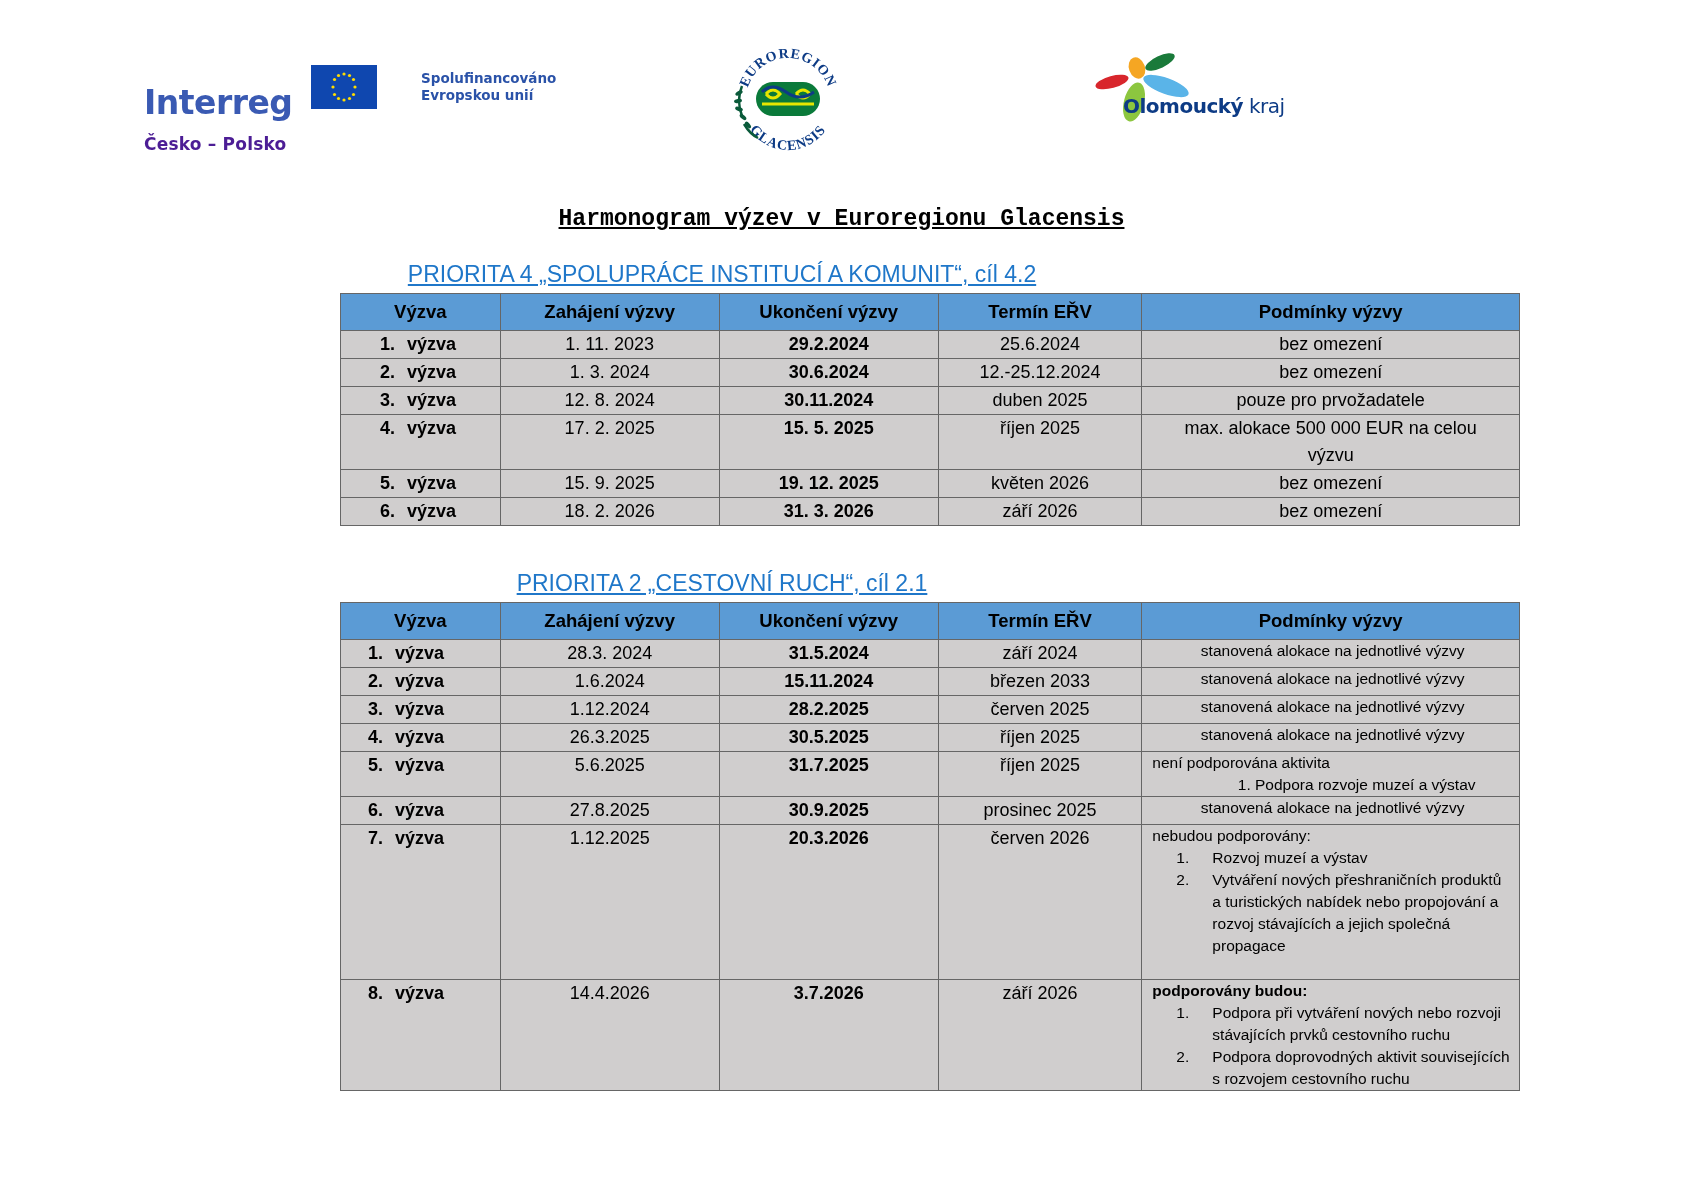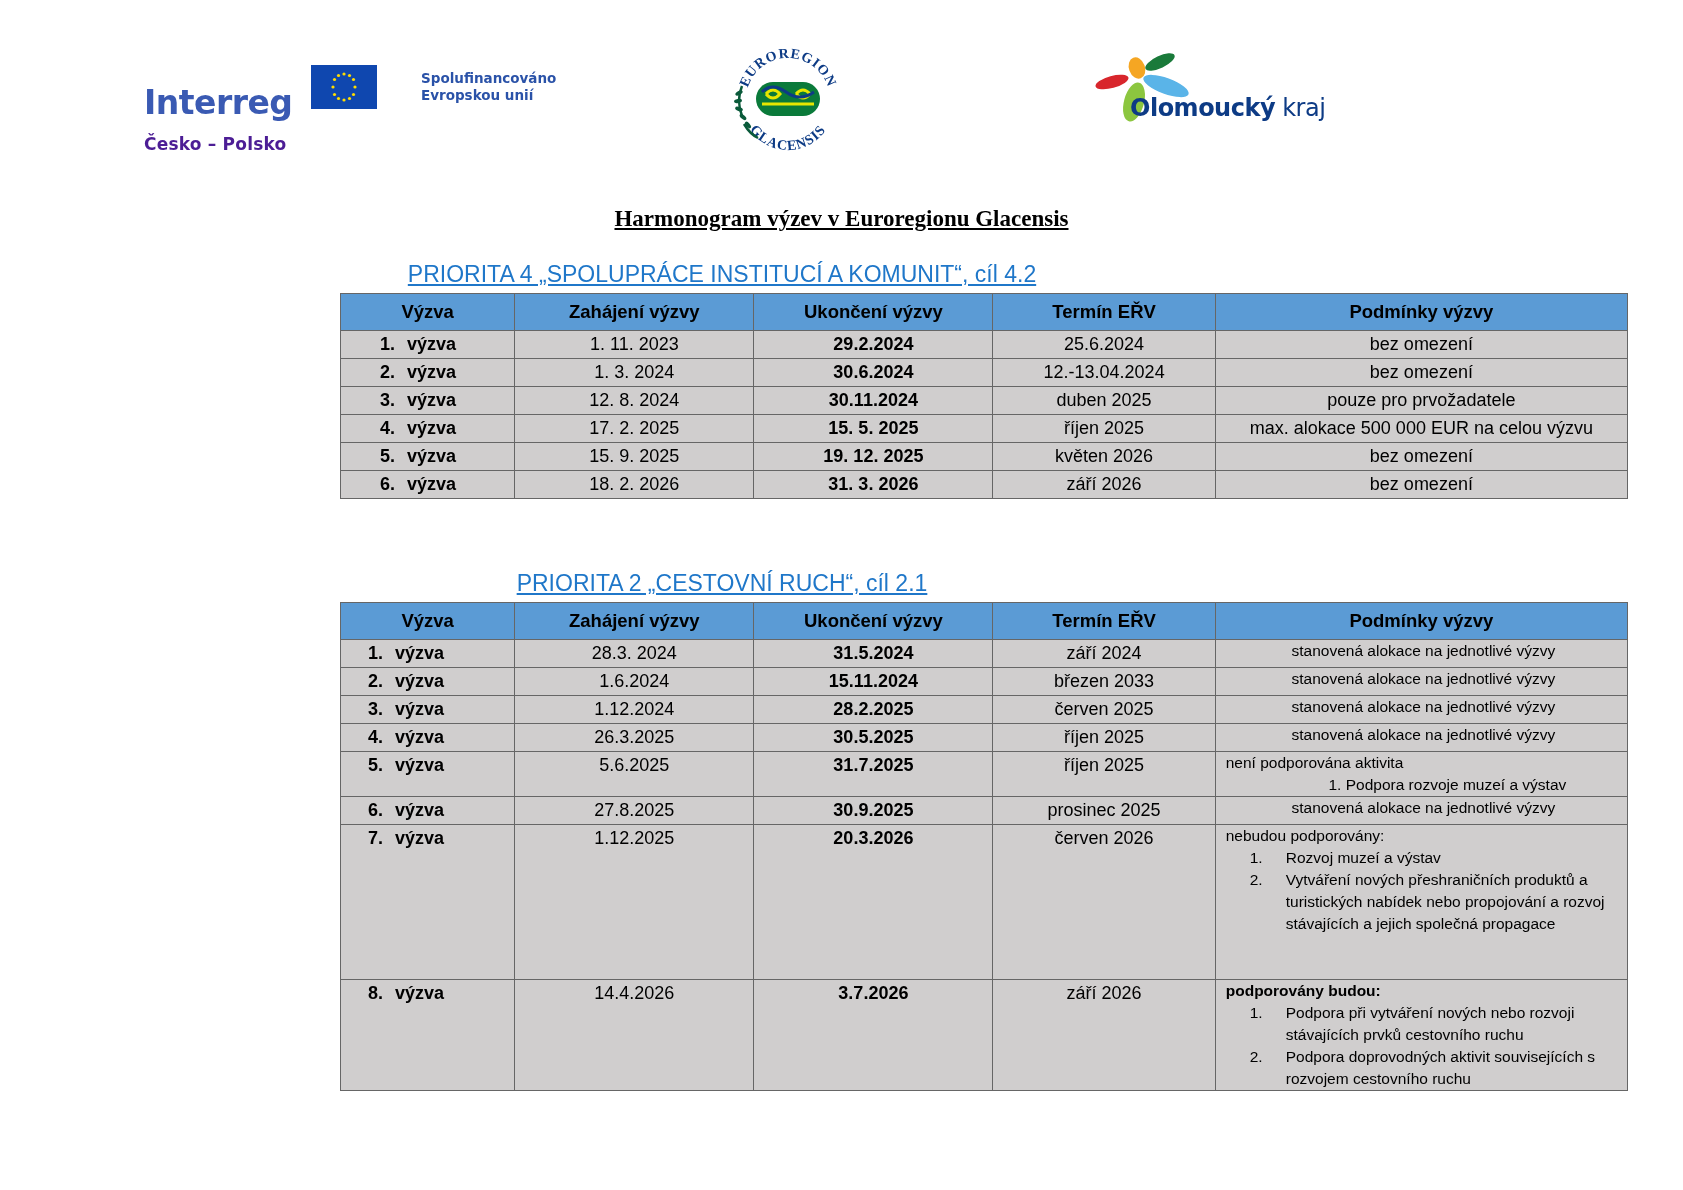--- a/index.html
+++ b/index.html
@@ -9,31 +9,31 @@
     .logo-interreg { position: absolute; left: 144px; top: 64px; width: 400px; height: 100px; }
     .interreg-word { position: absolute; left: 0; top: 19px; font-family: "DejaVu Sans", sans-serif; font-weight: bold; font-size: 33px; letter-spacing: -0.5px; color: #3a5ab3; }
     .eu-flag { position: absolute; left: 167px; top: 1px; width: 66px; height: 44px; background: #0f47af; }
     .eu-flag svg { position: absolute; left: 0; top: 0; }
     .eu-text { position: absolute; left: 245px; top: 6px; font-family: "DejaVu Sans", sans-serif; font-weight: bold; font-size: 13.5px; line-height: 17px; color: #2a52a8; margin-left: 32px; }
     .cz-pl { position: absolute; left: 0; top: 70px; font-family: "DejaVu Sans", sans-serif; font-weight: bold; font-size: 17px; color: #4c1d95; letter-spacing: 0.2px; }
 
     .logo-glacensis { position: absolute; left: 726px; top: 38px; width: 124px; height: 124px; }
 
     .logo-olomouc { position: absolute; left: 1082px; top: 48px; width: 280px; height: 90px; }
-    .olomouc-word { position: absolute; left: 48px; top: 46px; font-family: "DejaVu Sans", sans-serif; font-size: 24px; color: #0d3b85; letter-spacing: -0.5px; white-space: nowrap; }
+    .olomouc-word { position: absolute; left: 41px; top: 46px; font-family: "DejaVu Sans", sans-serif; font-size: 20px; color: #0d3b85; letter-spacing: -0.5px; white-space: nowrap; }
     .olomouc-word b { font-weight: bold; }
 
     
-    .main-title { position: absolute; left: 0; width: 1683px; top: 206px; text-align: center; font-family: Liberation Serif, serif; font-weight: bold; font-size: 23px; text-decoration: underline; }
+    .main-title { position: absolute; left: 0; width: 1683px; top: 206px; text-align: center; font-family: Liberation Mono, monospace; font-weight: bold; font-size: 23px; text-decoration: underline; }
     .section-title { position: absolute; left: 0; width: 1444px; text-align: center; font-family: "Liberation Sans", sans-serif; font-size: 23px; color: #1f77c9; text-decoration: underline; }
     .section-title.s1 { top: 261px; }
     .section-title.s2 { top: 570px; }
 
     
-    table.harm { position: absolute; left: 340px; width: 1288px; border-collapse: collapse; font-family: "Liberation Sans", sans-serif; font-size: 18px; border-radius: 30px; }
+    table.harm { position: absolute; left: 340px; width: 1180px; border-collapse: collapse; font-family: "Liberation Sans", sans-serif; font-size: 18px; border-radius: 30px; }
     table.harm.t1 { top: 293px; }
     table.harm.t2 { top: 602px; }
     table.harm th, table.harm td { border: 1.3px solid #666; padding: 0 6px; vertical-align: top; }
     table.harm th { background: #5b9bd5; font-weight: bold; height: 36px; text-align: center; vertical-align: middle; font-size: 18.5px; }
     table.harm td { background: #d0cece; text-align: center; height: 26px; line-height: 27px; }
     col.c1 { width: 156px; } col.c2 { width: 214px; } col.c3 { width: 214px; } col.c4 { width: 199px; } col.c5 { width: 369px; }
 
     td.vyzva { font-weight: bold; text-align: left !important; }
     td.vyzva .num { display: inline-block; width: 36px; text-align: right; padding-right: 12px; }
     td.t1v .num { width: 48px; }
@@ -148,21 +148,21 @@
       <td class="vyzva t1v"><span class="num">1.</span><span>výzva</span></td>
       <td>1. 11. 2023</td>
       <td class="end">29.2.2024</td>
       <td>25.6.2024</td>
       <td>bez omezení</td>
     </tr>
     <tr>
       <td class="vyzva t1v"><span class="num">2.</span><span>výzva</span></td>
       <td>1. 3. 2024</td>
       <td class="end">30.6.2024</td>
-      <td>12.-13.04.2024</td>
+      <td>12.-25.12.2024</td>
       <td>bez omezení</td>
     </tr>
     <tr>
       <td class="vyzva t1v"><span class="num">3.</span><span>výzva</span></td>
       <td>12. 8. 2024</td>
       <td class="end">30.11.2024</td>
       <td>duben 2025</td>
       <td>pouze pro prvožadatele</td>
     </tr>
     <tr>

